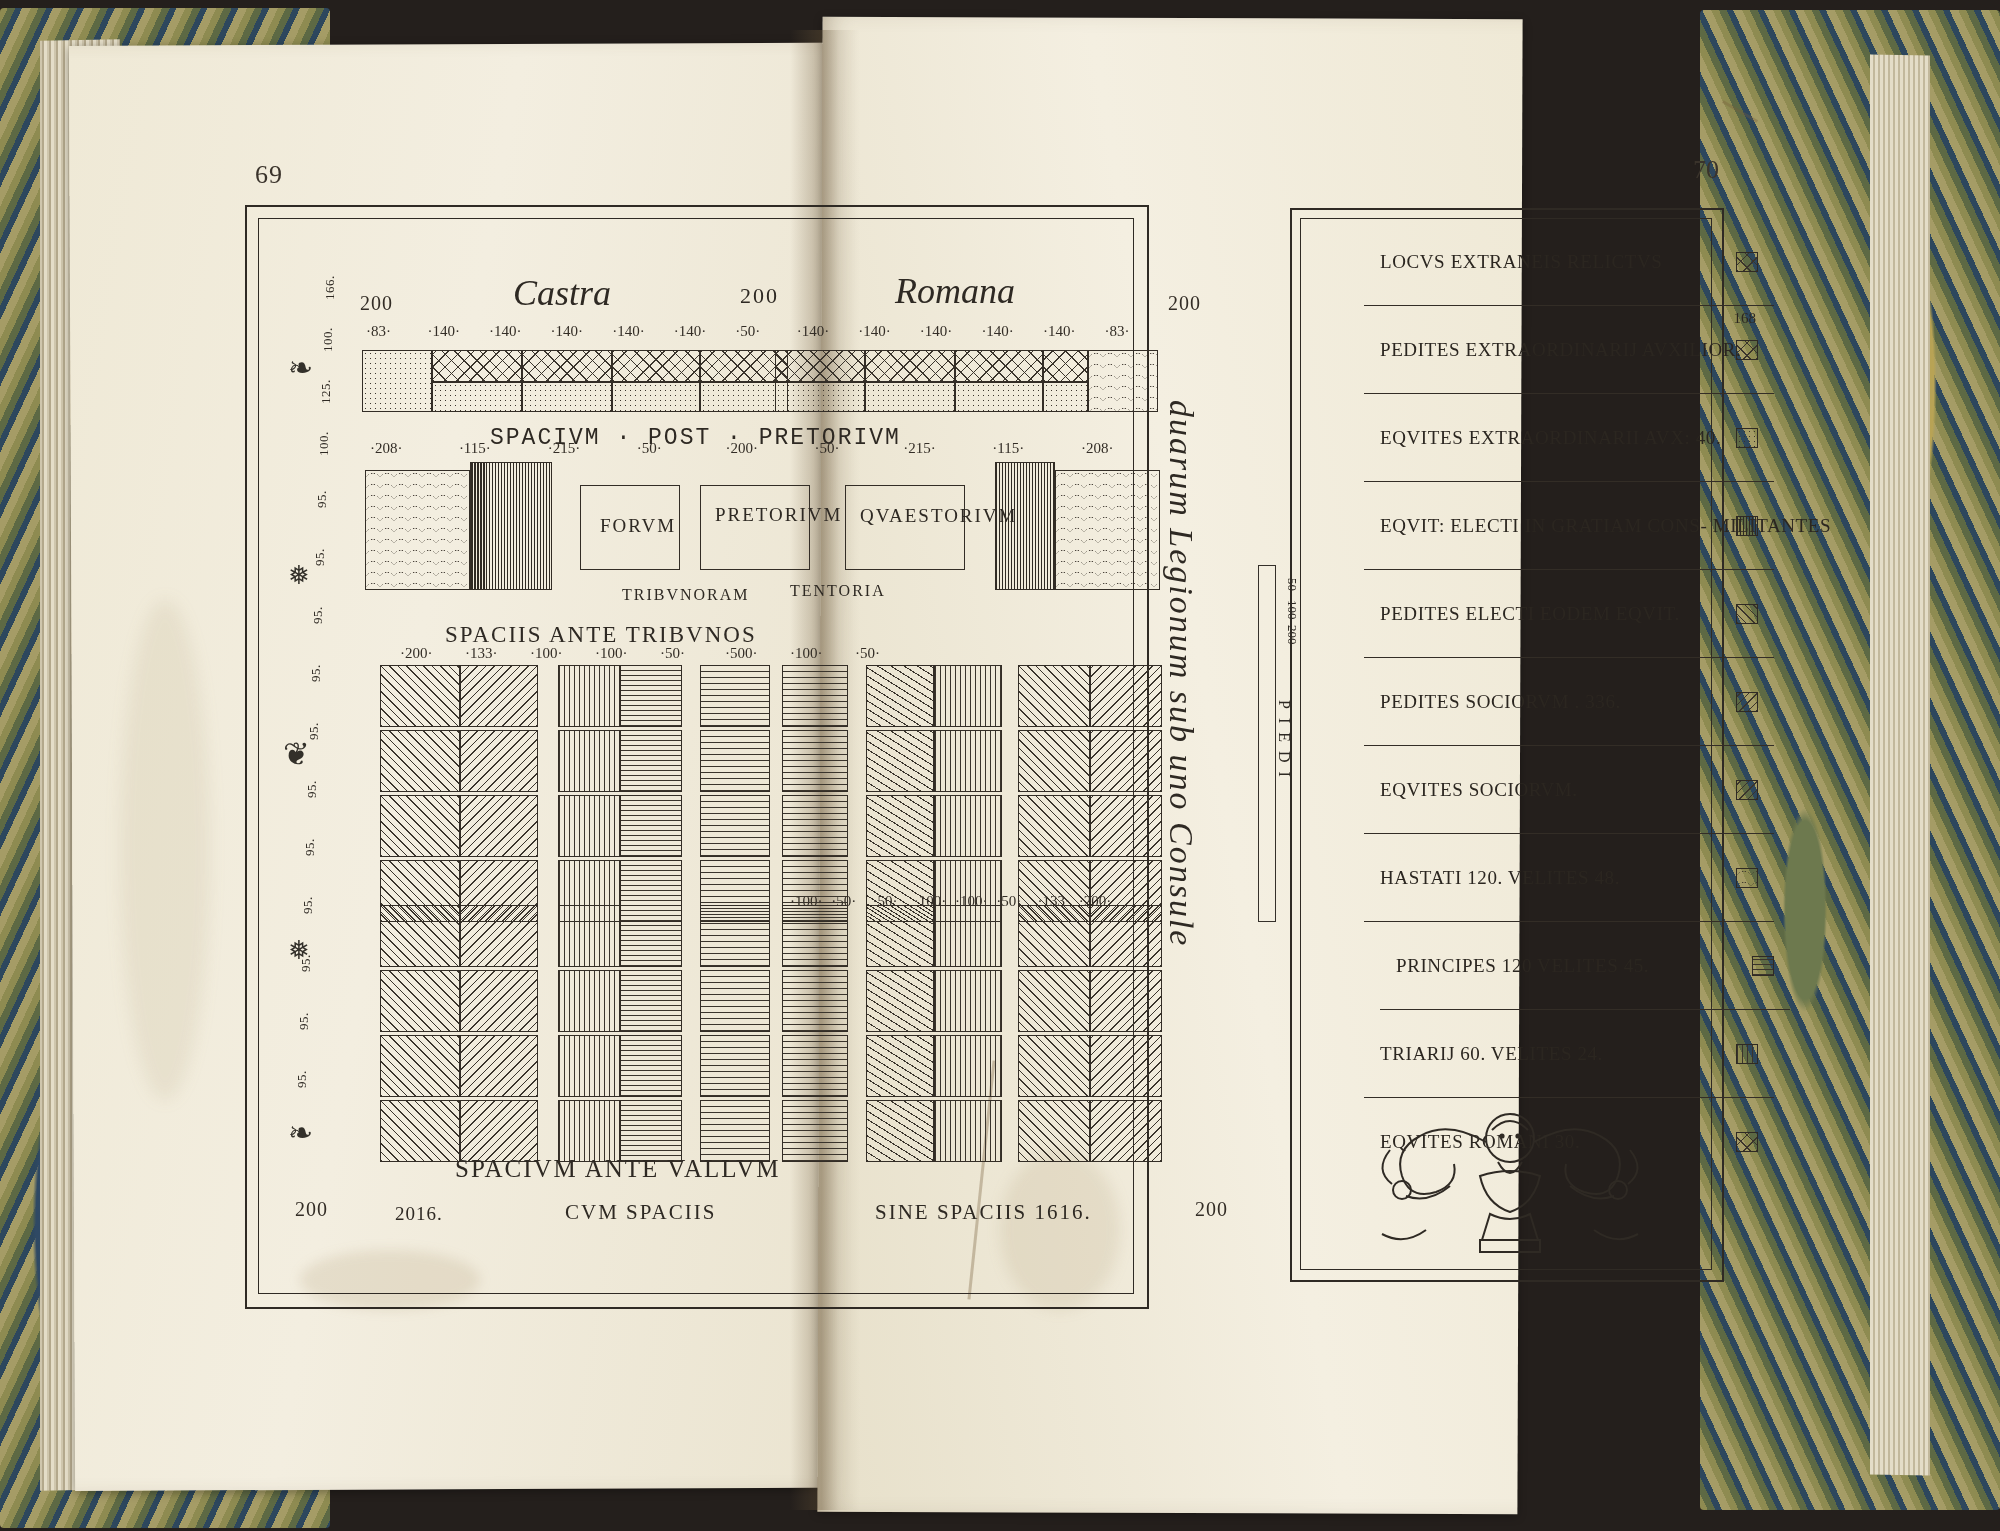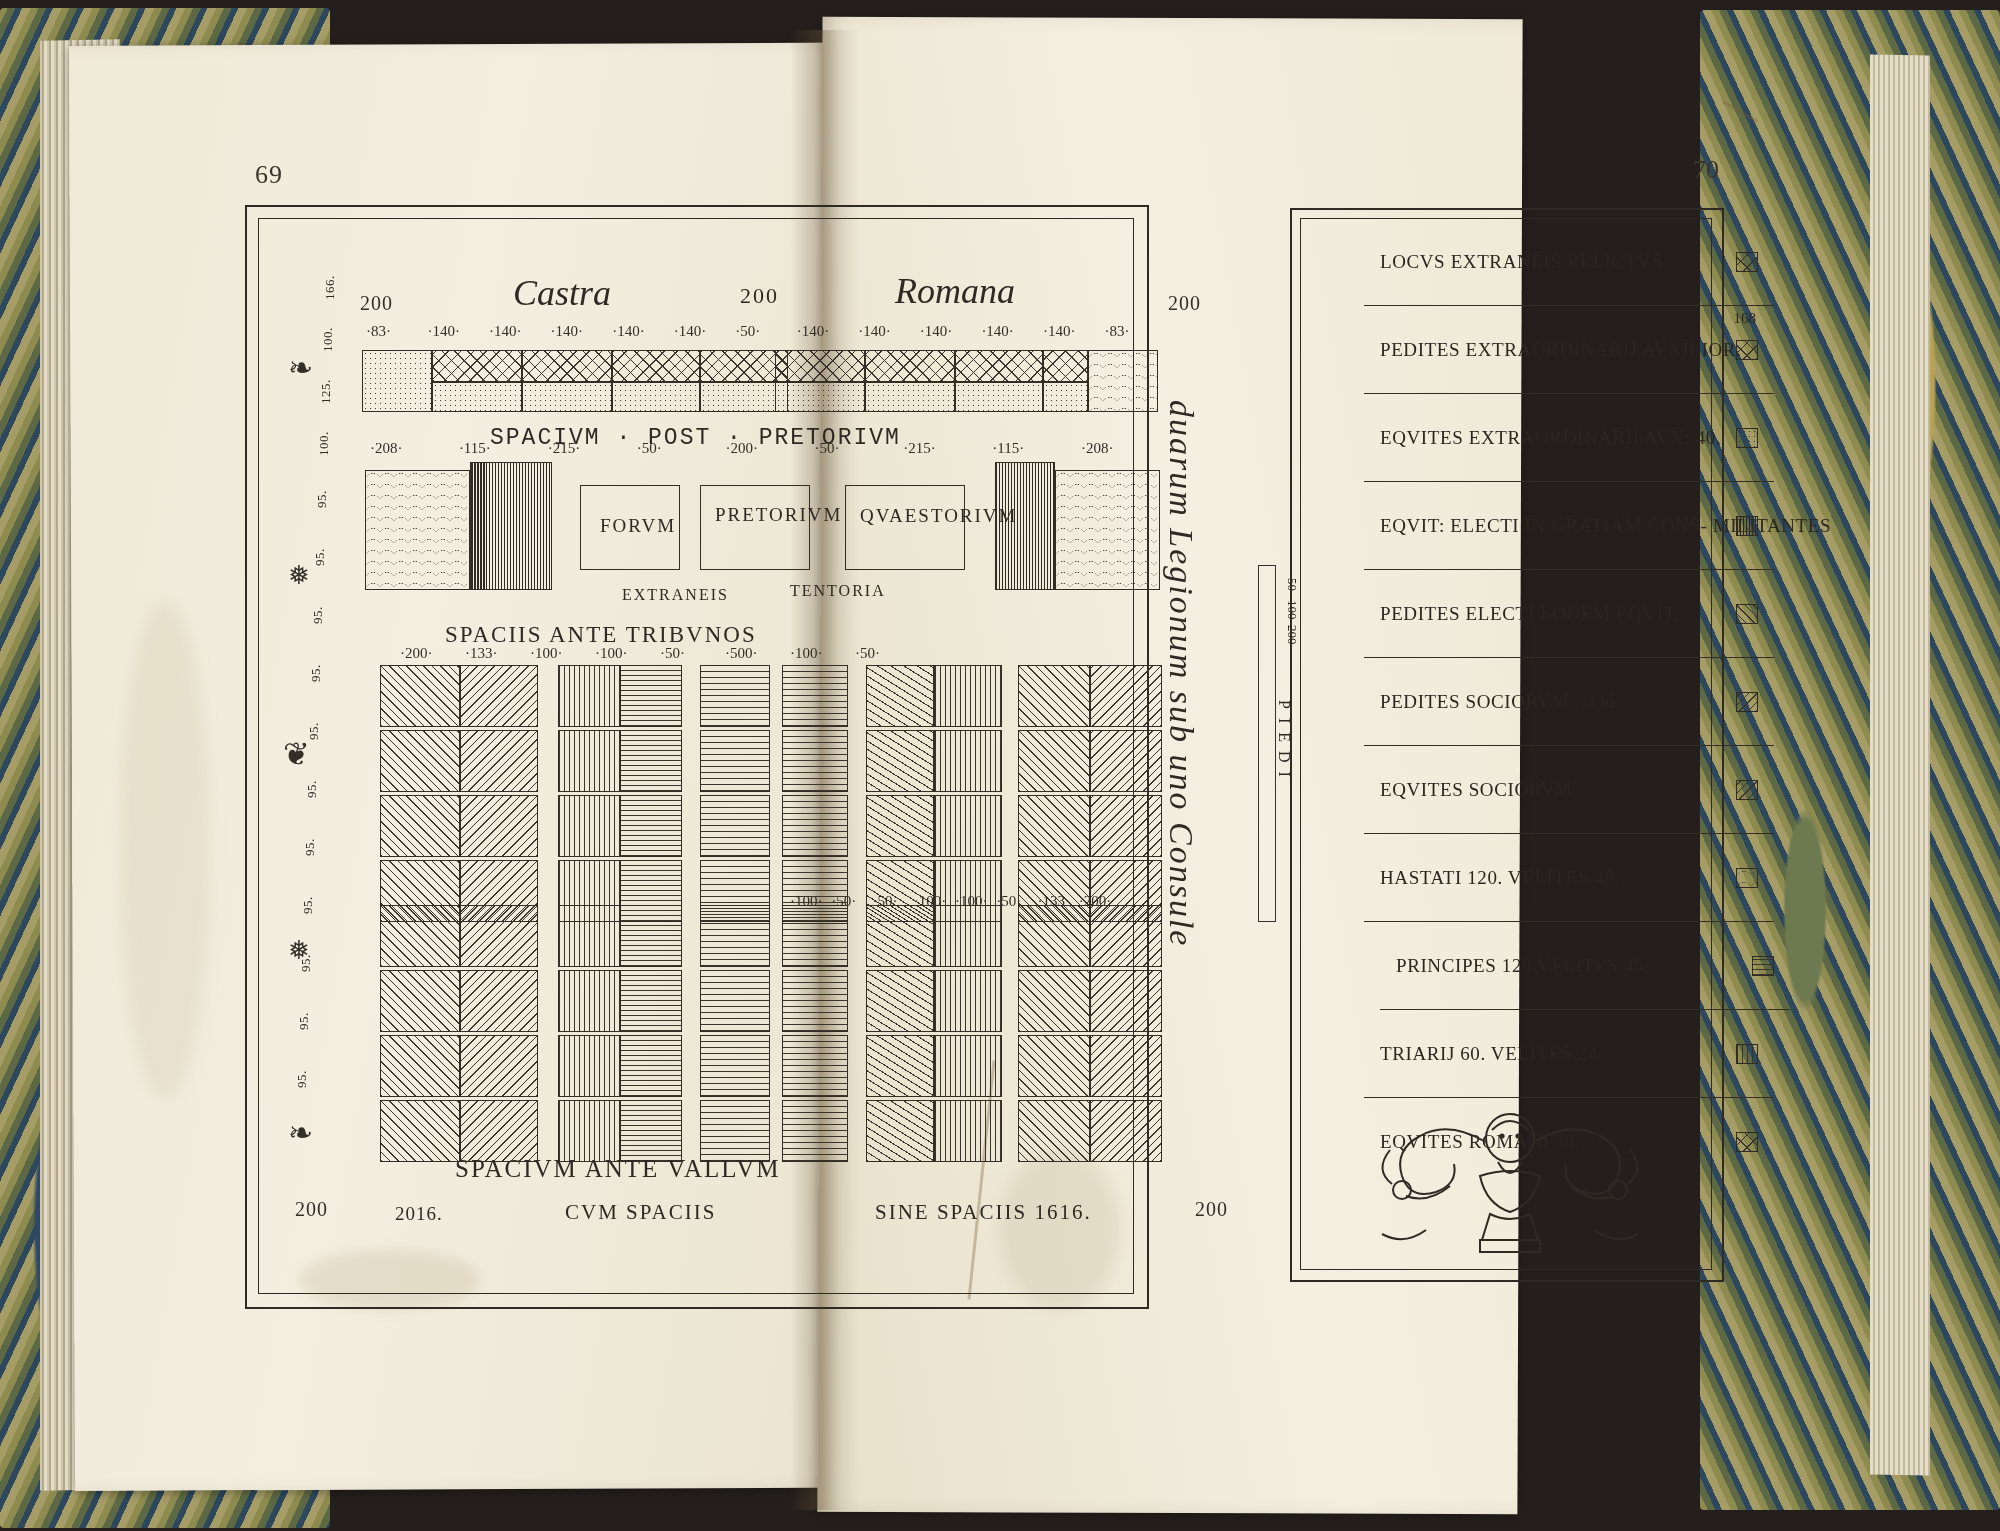--- a/index.html
+++ b/index.html
@@ -185,21 +185,21 @@
   <div class="blk h-dense" style="left:470px;top:462px;width:82px;height:128px;"></div>
   <div class="blk h-plain" style="left:580px;top:485px;width:100px;height:85px;"></div>
   <div class="lbl caps" style="left:600px;top:515px;font-size:19px;">FORVM</div>
   <div class="blk h-plain" style="left:700px;top:485px;width:110px;height:85px;"></div>
   <div class="lbl caps" style="left:715px;top:505px;font-size:19px;line-height:20px;">PRETORIVM</div>
   <div class="blk h-plain" style="left:845px;top:485px;width:120px;height:85px;"></div>
   <div class="lbl caps" style="left:860px;top:505px;font-size:19px;">QVAESTORIVM</div>
   <div class="blk h-dense" style="left:995px;top:462px;width:60px;height:128px;"></div>
   <div class="blk h-scale" style="left:1055px;top:470px;width:105px;height:120px;"></div>
 
-  <div class="lbl caps" style="left:622px;top:586px;font-size:16px;">EXTRANEIS</div>
+  <div class="lbl caps" style="left:622px;top:586px;font-size:16px;">TRIBVNORAM</div>
   <div class="lbl caps" style="left:790px;top:582px;font-size:16px;">TENTORIA</div>
 
   <div class="lbl caps" style="left:445px;top:622px;font-size:23px;">SPACIIS        ANTE        TRIBVNOS</div>
 
   <div id="measure-3">
       <div class="lbl num" style="left: 400px; top: 645px;">·200·</div>
       <div class="lbl num" style="left: 465px; top: 645px;">·133·</div>
       <div class="lbl num" style="left: 530px; top: 645px;">·100·</div>
       <div class="lbl num" style="left: 595px; top: 645px;">·100·</div>
       <div class="lbl num" style="left: 660px; top: 645px;">·50·</div>

